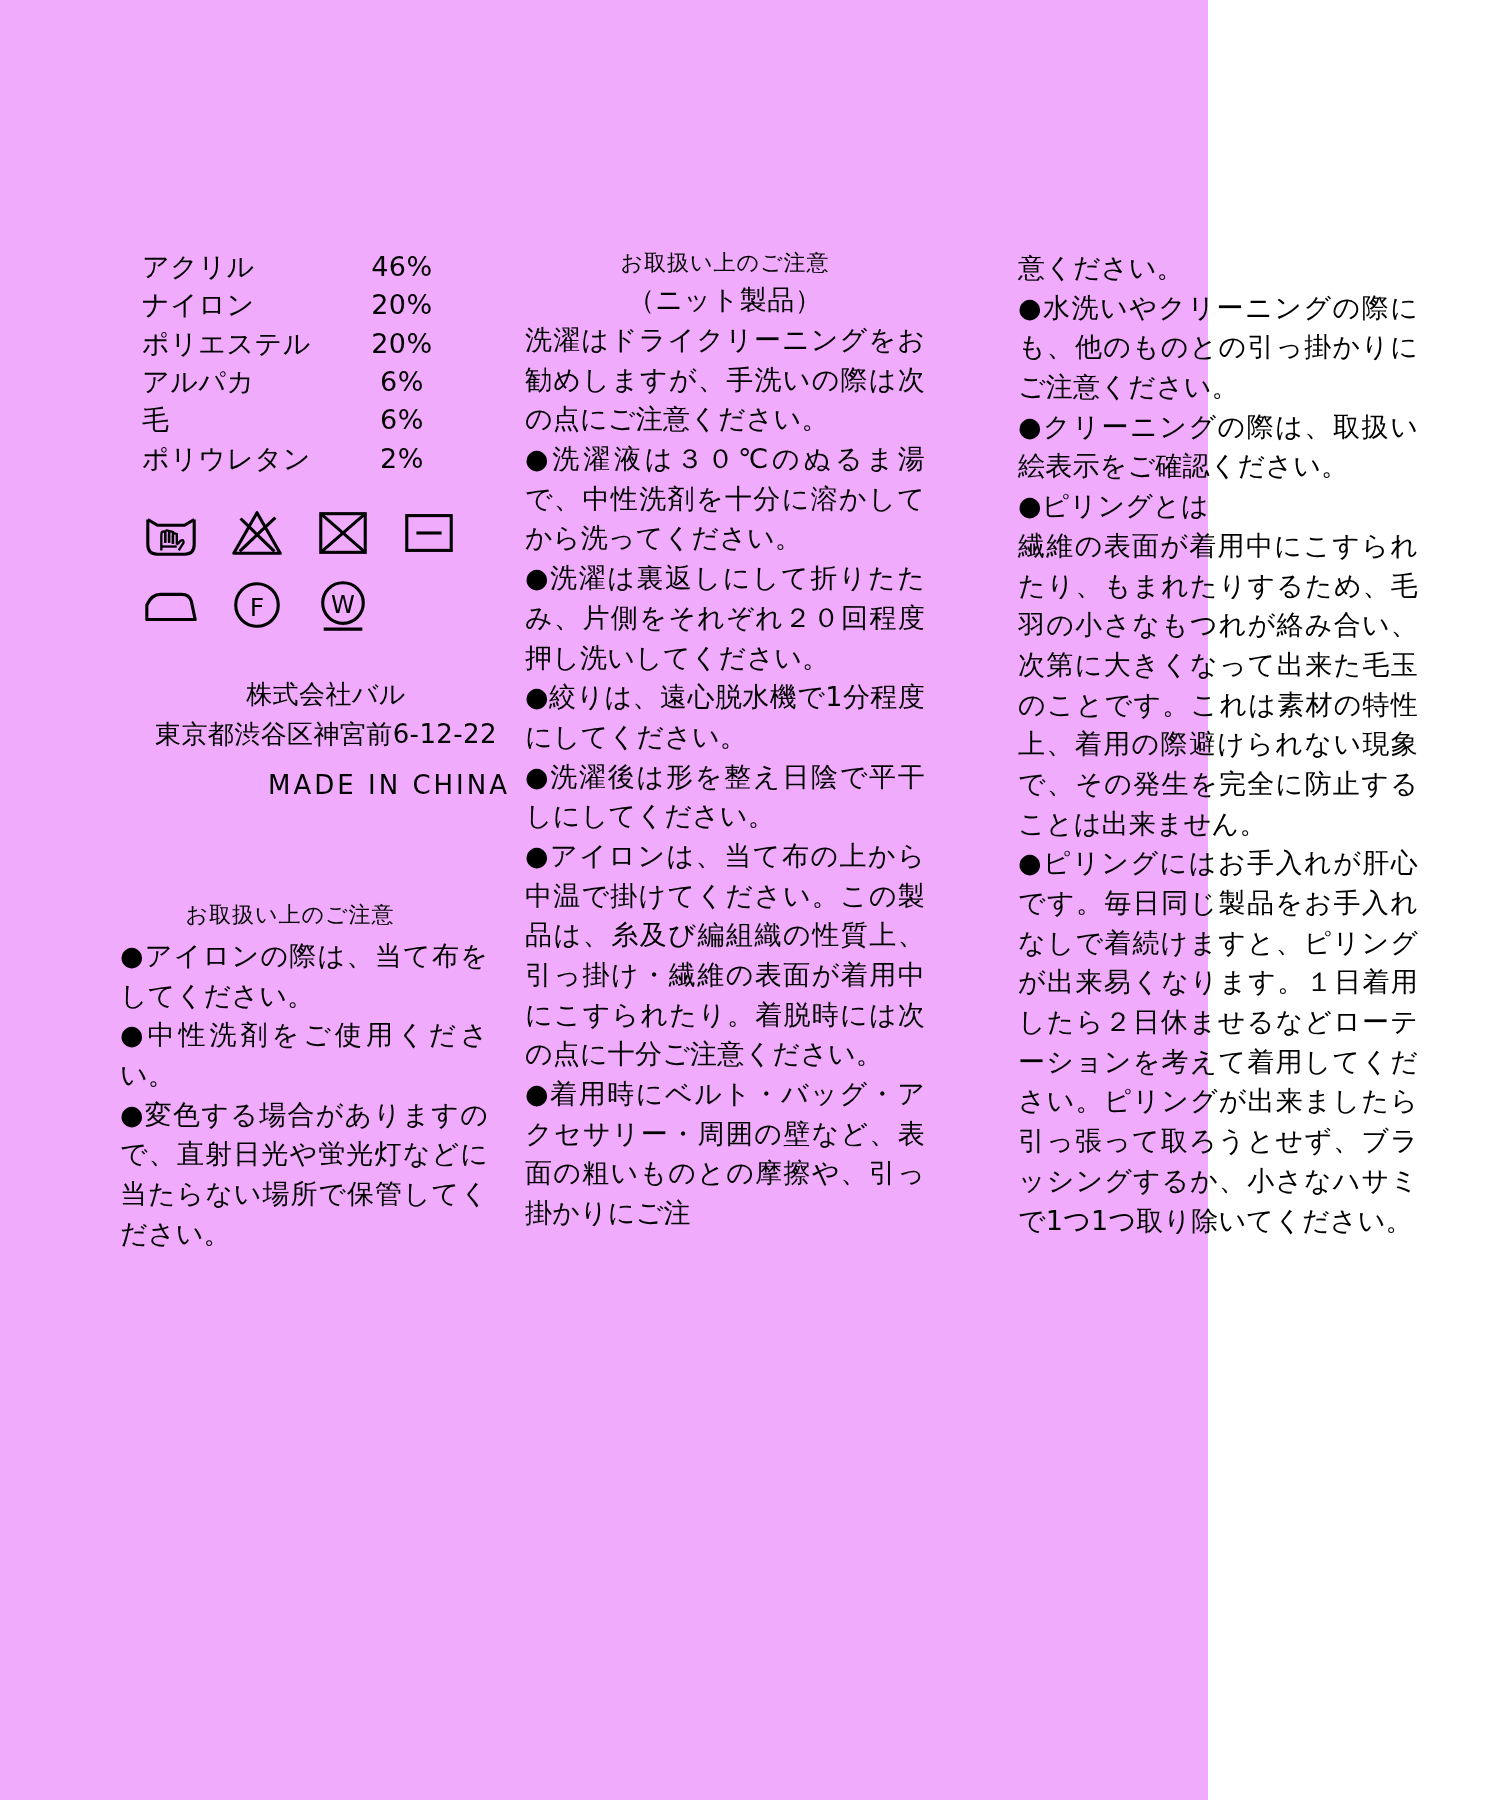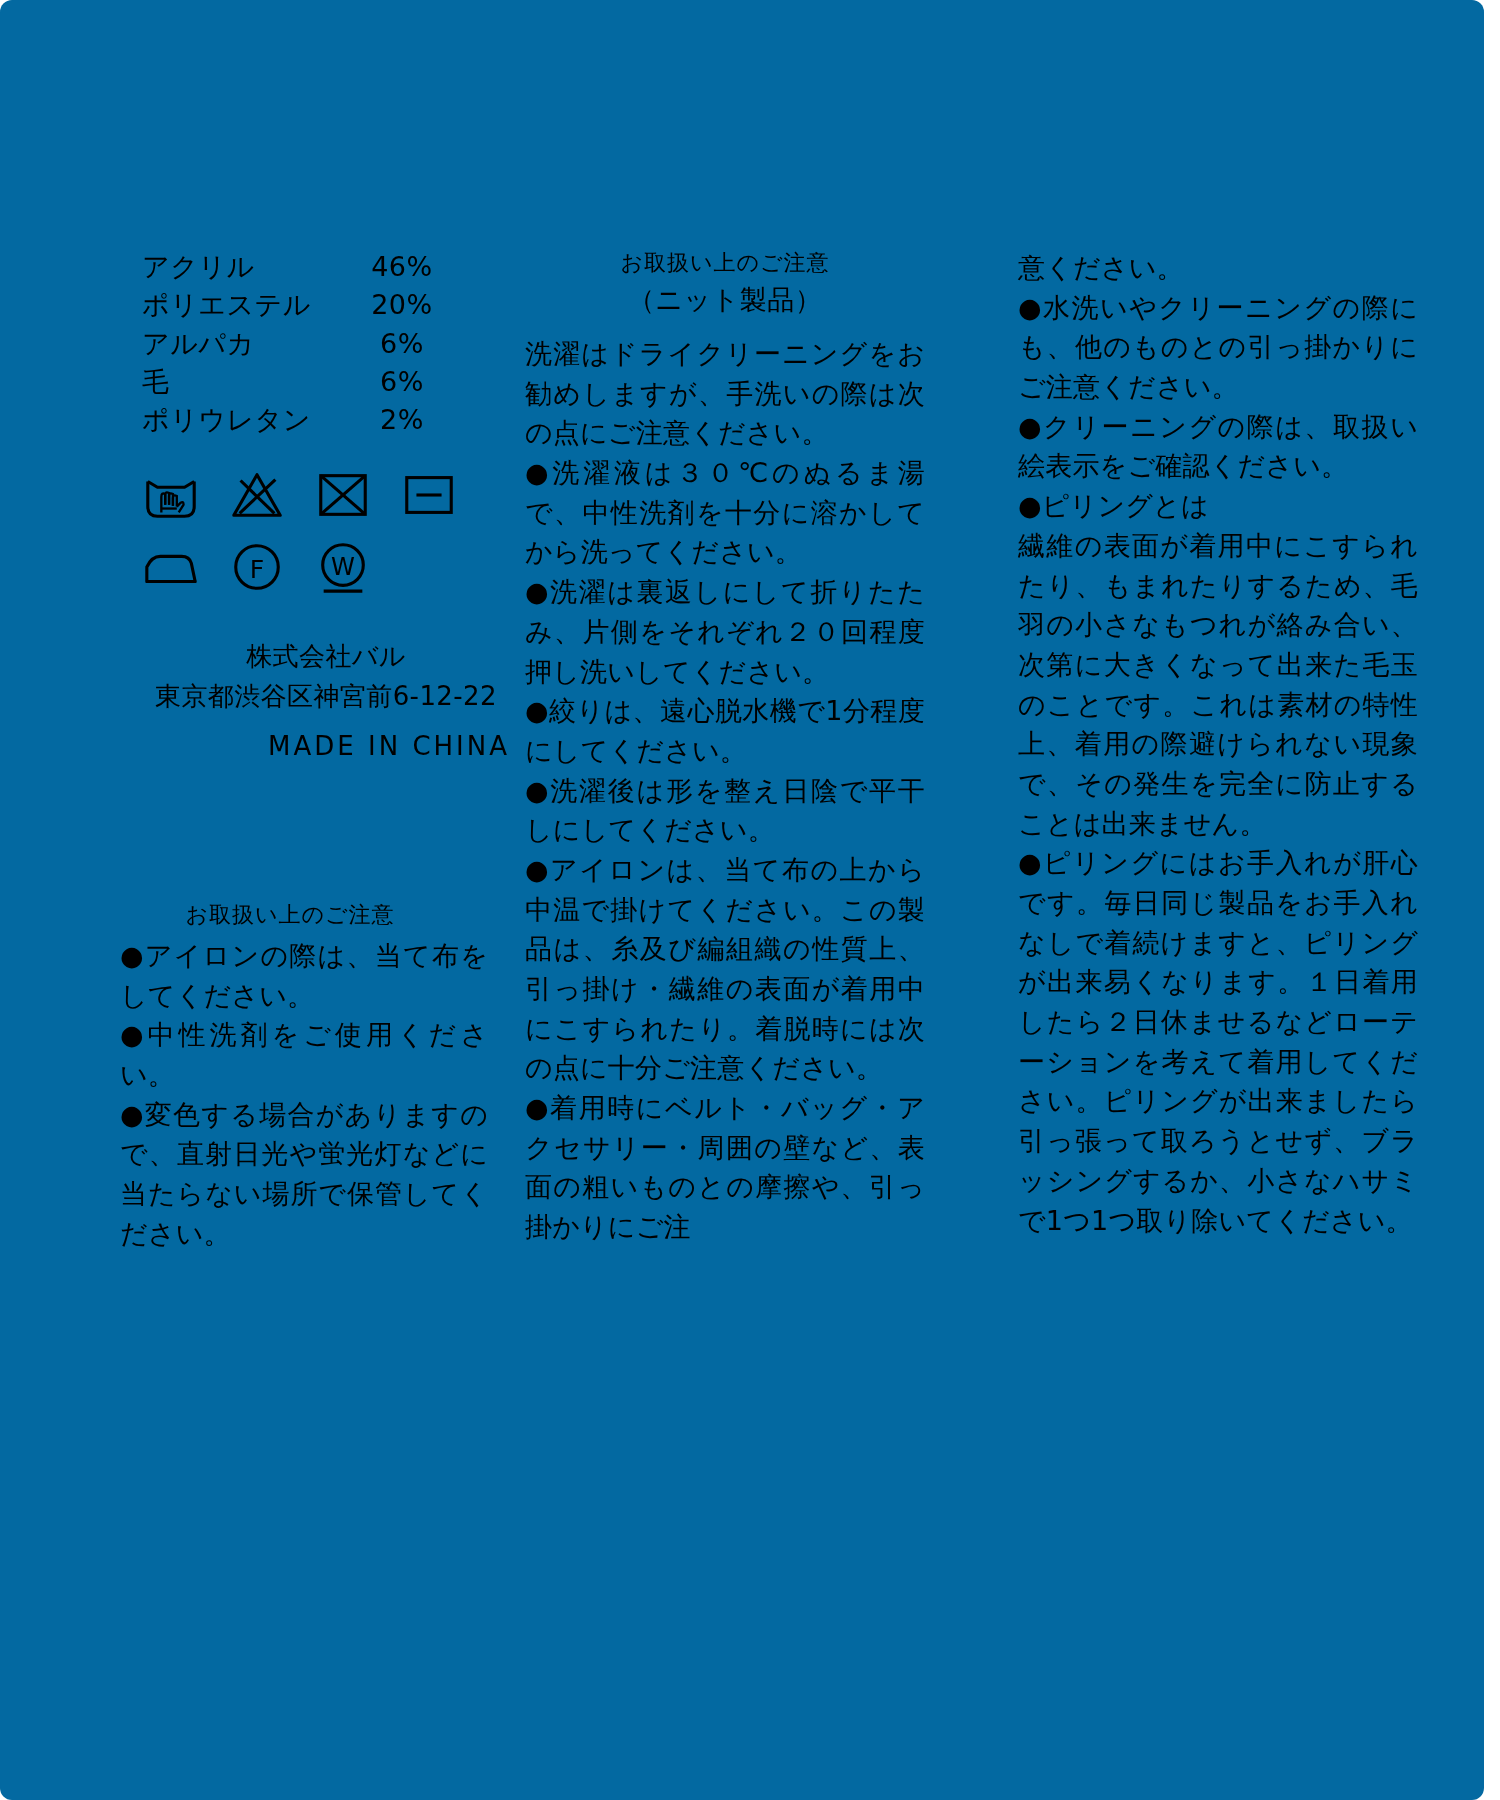--- a/index.html
+++ b/index.html
@@ -13,24 +13,23 @@
     position: relative;
     font-family: "DejaVu Sans", "Liberation Sans", sans-serif;
     color: #000000;
     -webkit-font-smoothing: antialiased;
   }
 
   .label-sheet {
     position: absolute;
     left: 0;
     top: 0;
-    width: 1484px;
+    width: 1208px;
     height: 1800px;
-    background: #0369a1;
-    border-radius: 12px;
+    background: #f0abfc;
   }
 
   
   .col {
     position: absolute;
     top: 248px;
   }
   .col-left  { left: 142px;  width: 370px; }
   .col-mid   { left: 525px;  width: 400px; }
   .col-right { left: 1018px; width: 400px; }
@@ -123,38 +122,42 @@
     width: 368px;
   }
 
   .mid-block .notice-title {
     width: 400px;
     text-align: center;
   }
   .mid-block .notice-sub {
     width: 400px;
     text-align: center;
-    margin-bottom: 16px;
+    margin-bottom: 2px;
   }
   .mid-block .notice-body { width: 400px; }
 
   .right-block .notice-body { width: 400px; }
 </style>
 </head>
 <body>
 
 <div class="label-sheet">
 
   <div class="col col-left">
 
     <table class="composition">
       <tbody>
         <tr>
           <td class="fiber">アクリル</td>
           <td class="pct">46%</td>
+        </tr>
+        <tr>
+          <td class="fiber">ナイロン</td>
+          <td class="pct">20%</td>
         </tr>
         <tr>
           <td class="fiber">ポリエステル</td>
           <td class="pct">20%</td>
         </tr>
         <tr>
           <td class="fiber">アルパカ</td>
           <td class="pct">6%</td>
         </tr>
         <tr>

